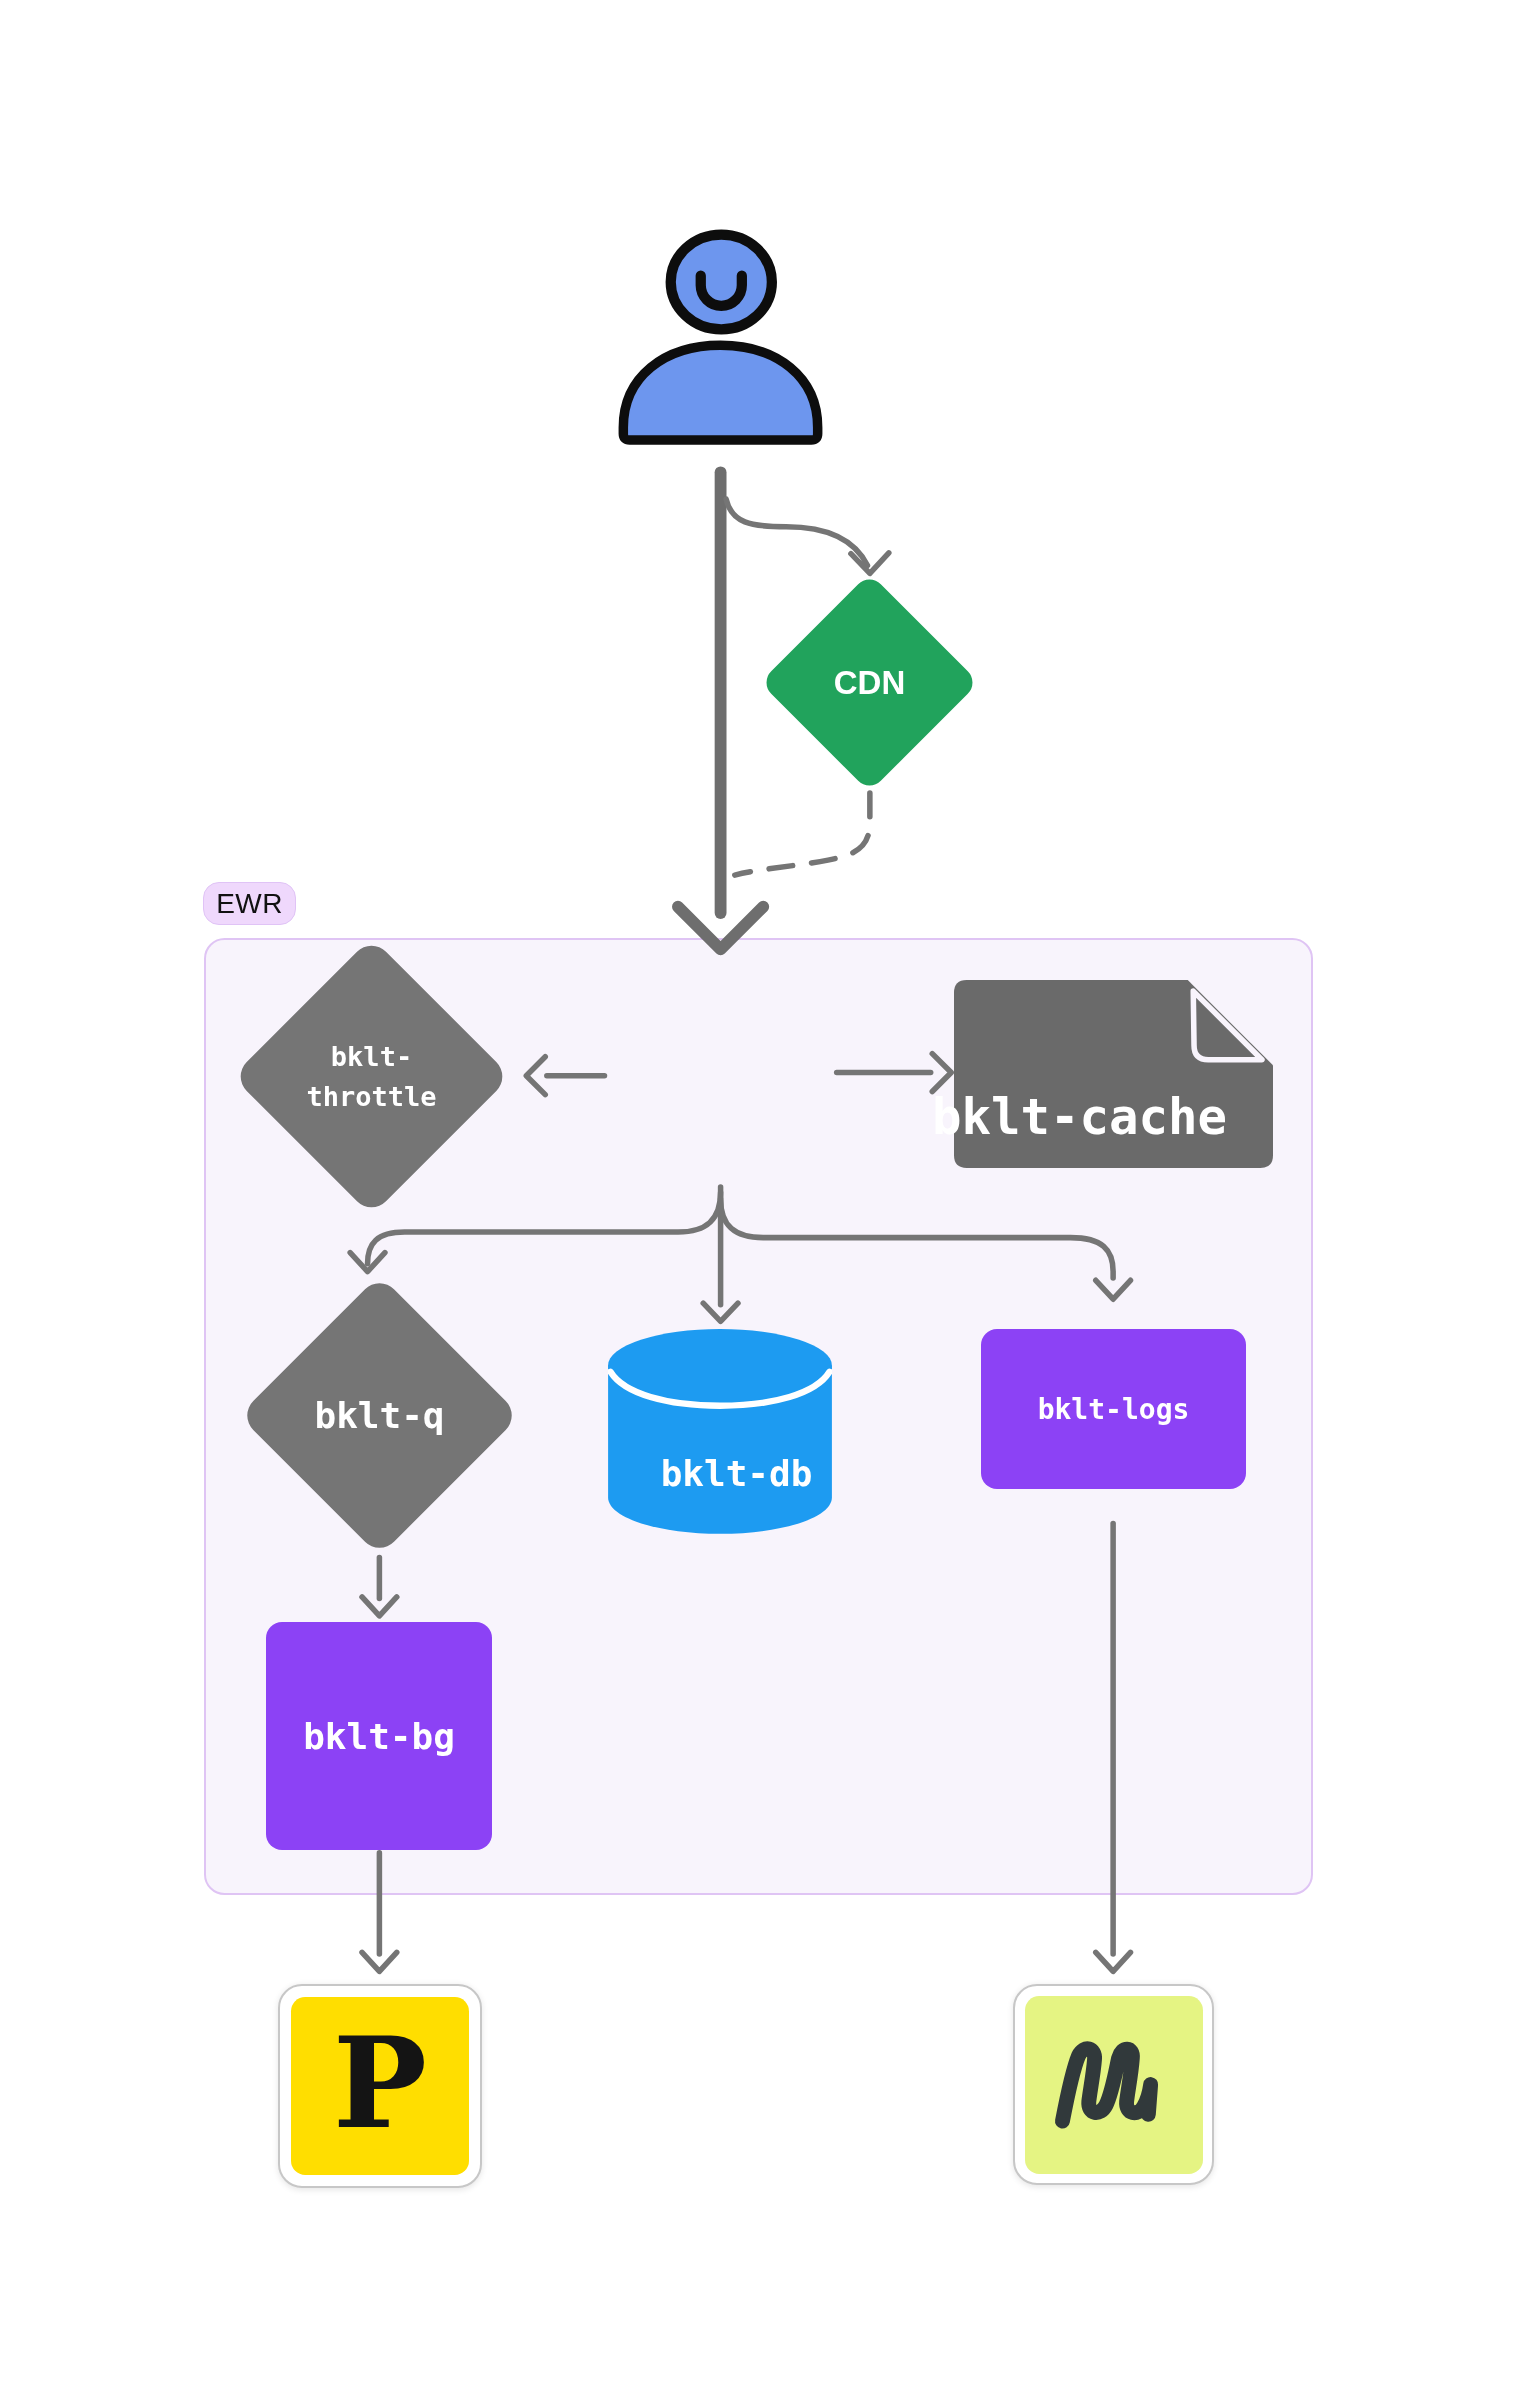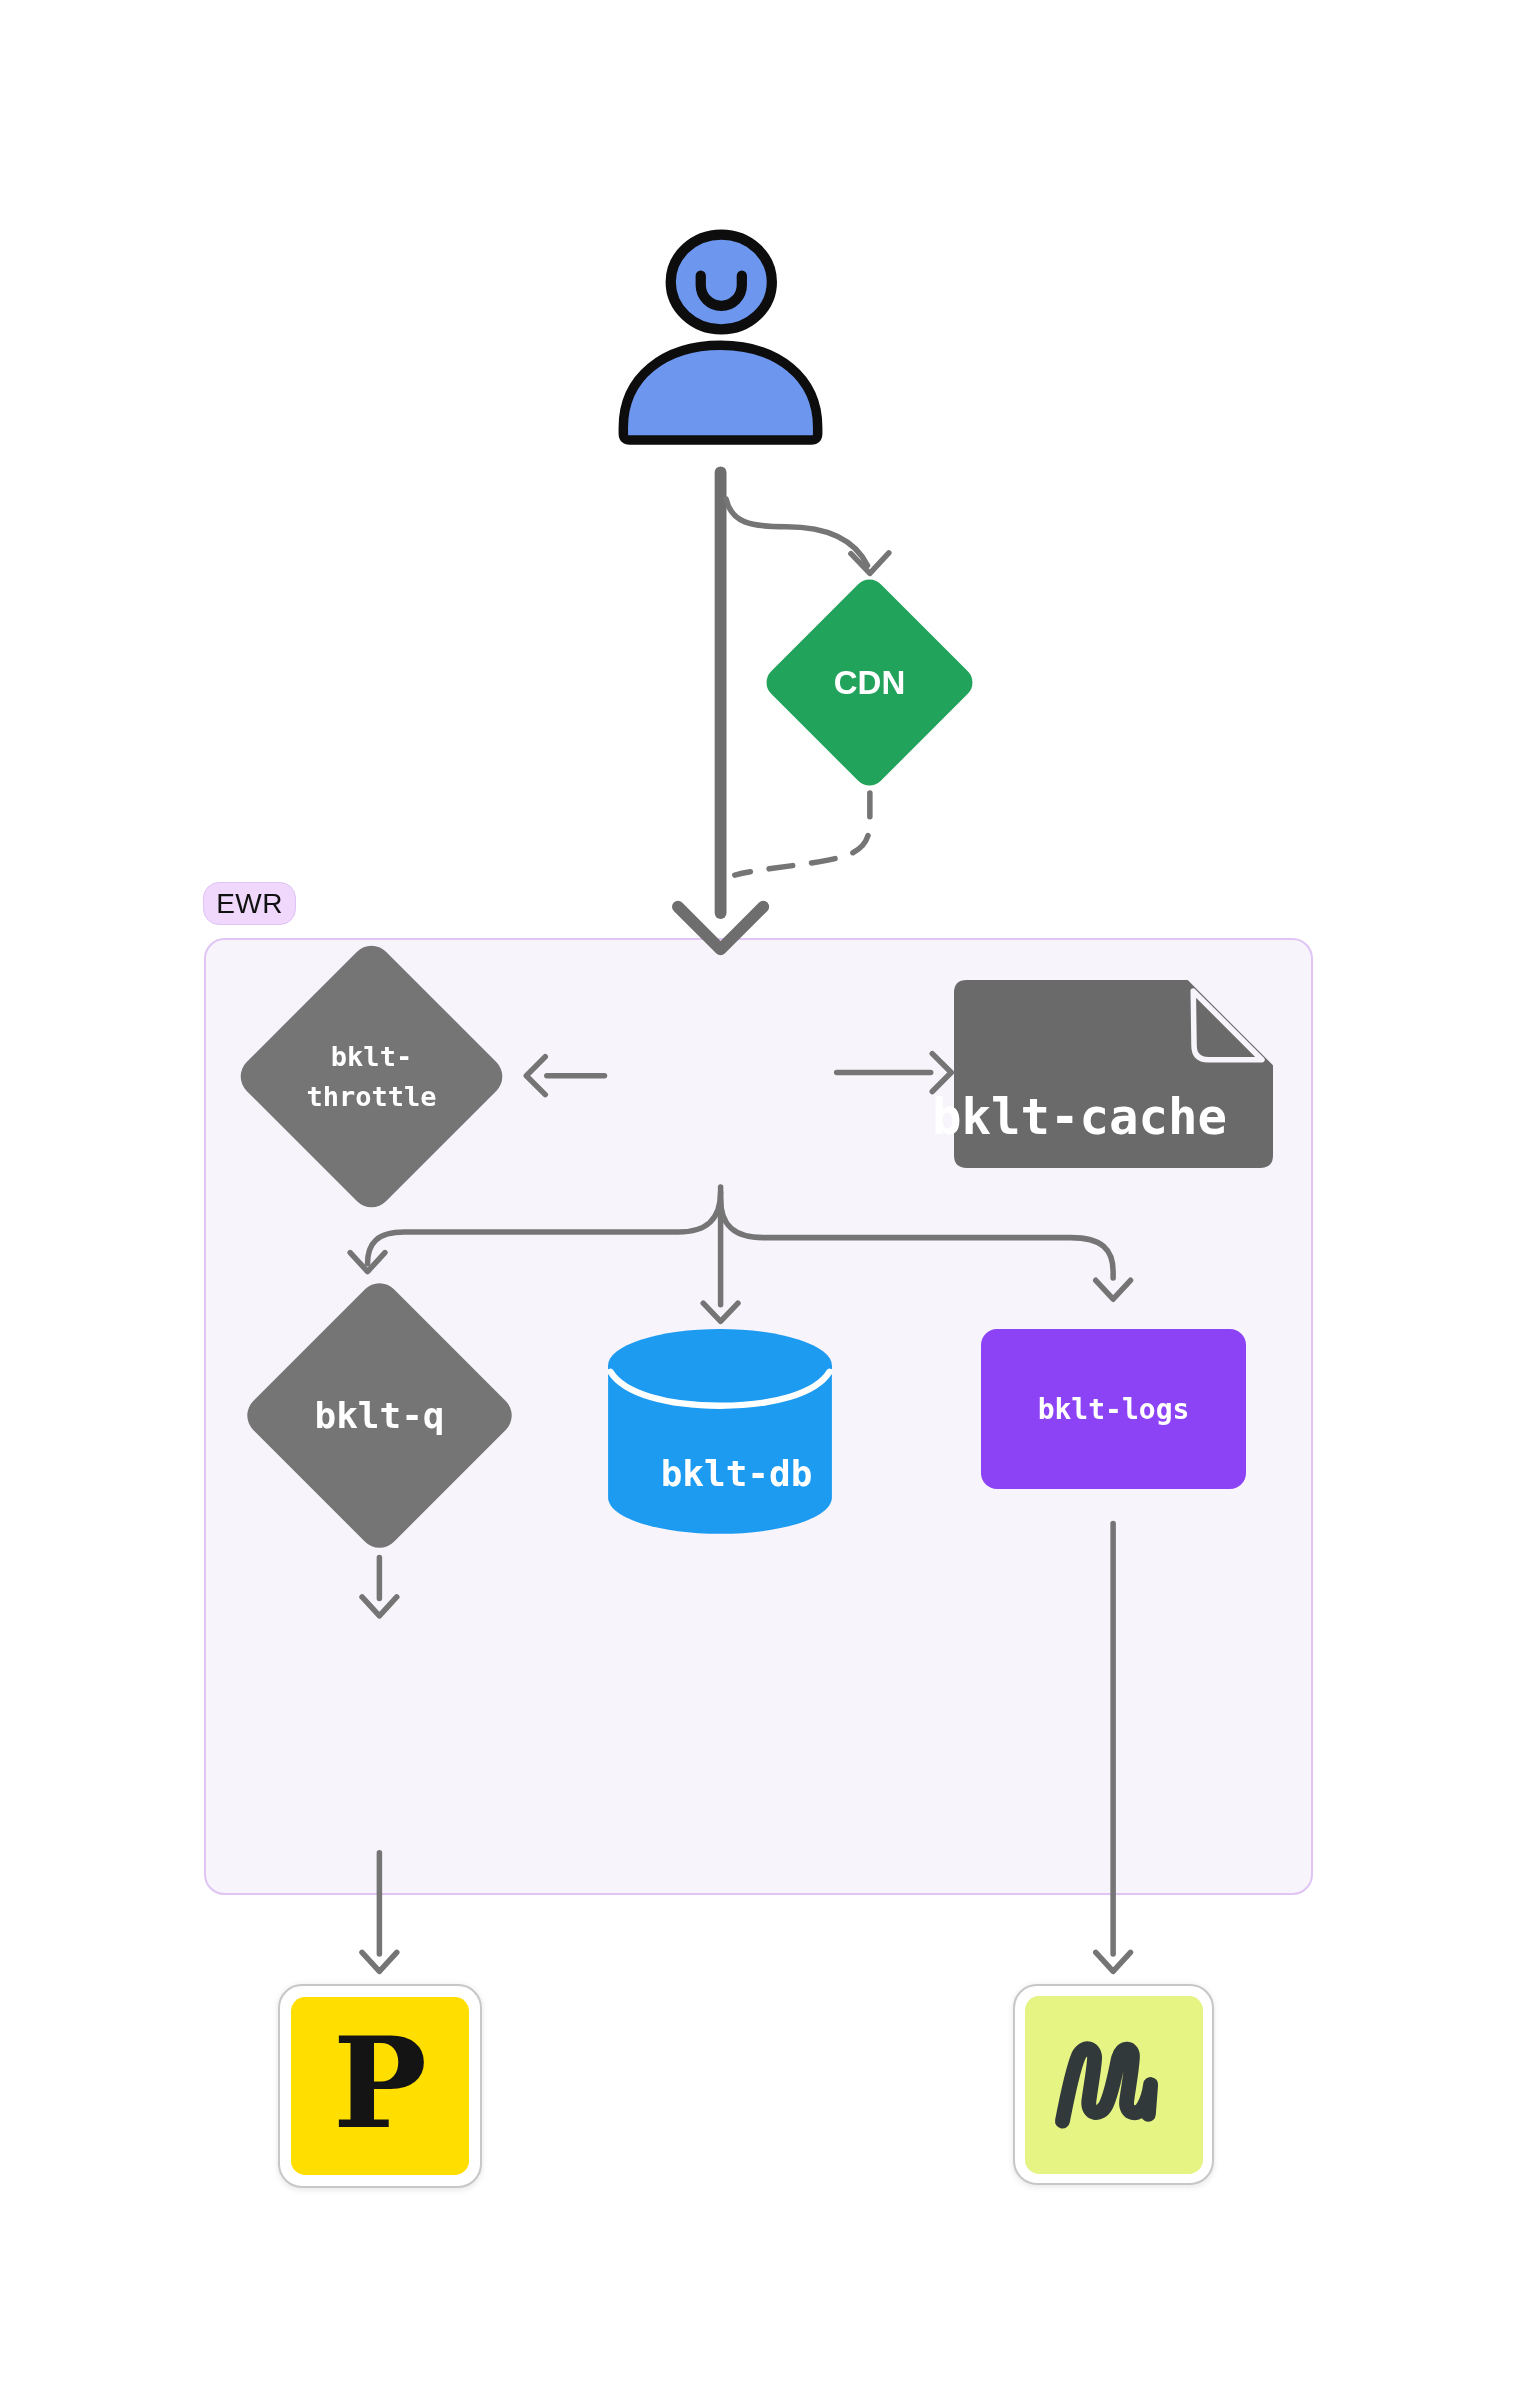--- a/index.html
+++ b/index.html
@@ -188,20 +188,23 @@
     <path d="M0 46 L0 213 C0 238.5 63.3 259 141.5 259 C219.7 259 283 238.5 283 213 L283 46 Z" fill="var(--db-blue)"></path>
     <ellipse cx="141.5" cy="46" rx="141.5" ry="46" fill="var(--db-blue)"></ellipse>
     <path d="M3 54 C20 82 75 97 141.5 97 C208 97 263 82 280 54" fill="none" stroke="#FFFFFF" stroke-width="8" stroke-linecap="round"></path>
   </svg>
   <div class="shape-label mono" id="bklt-db-label">bklt-db</div>
 
   <div class="box mono" id="bklt-logs">
     <span>bklt-logs</span>
   </div>
 
+  <div class="box mono" id="bklt-bg">
+    <span>bklt-bg</span>
+  </div>
 
   <div class="card" id="postmark">
     <div class="tile">
       <span class="p-letter">P</span>
     </div>
   </div>
 
   <div class="card" id="mailgun">
     <div class="tile">
       <svg width="126" height="93" viewBox="0 0 110 80" aria-label="m">

